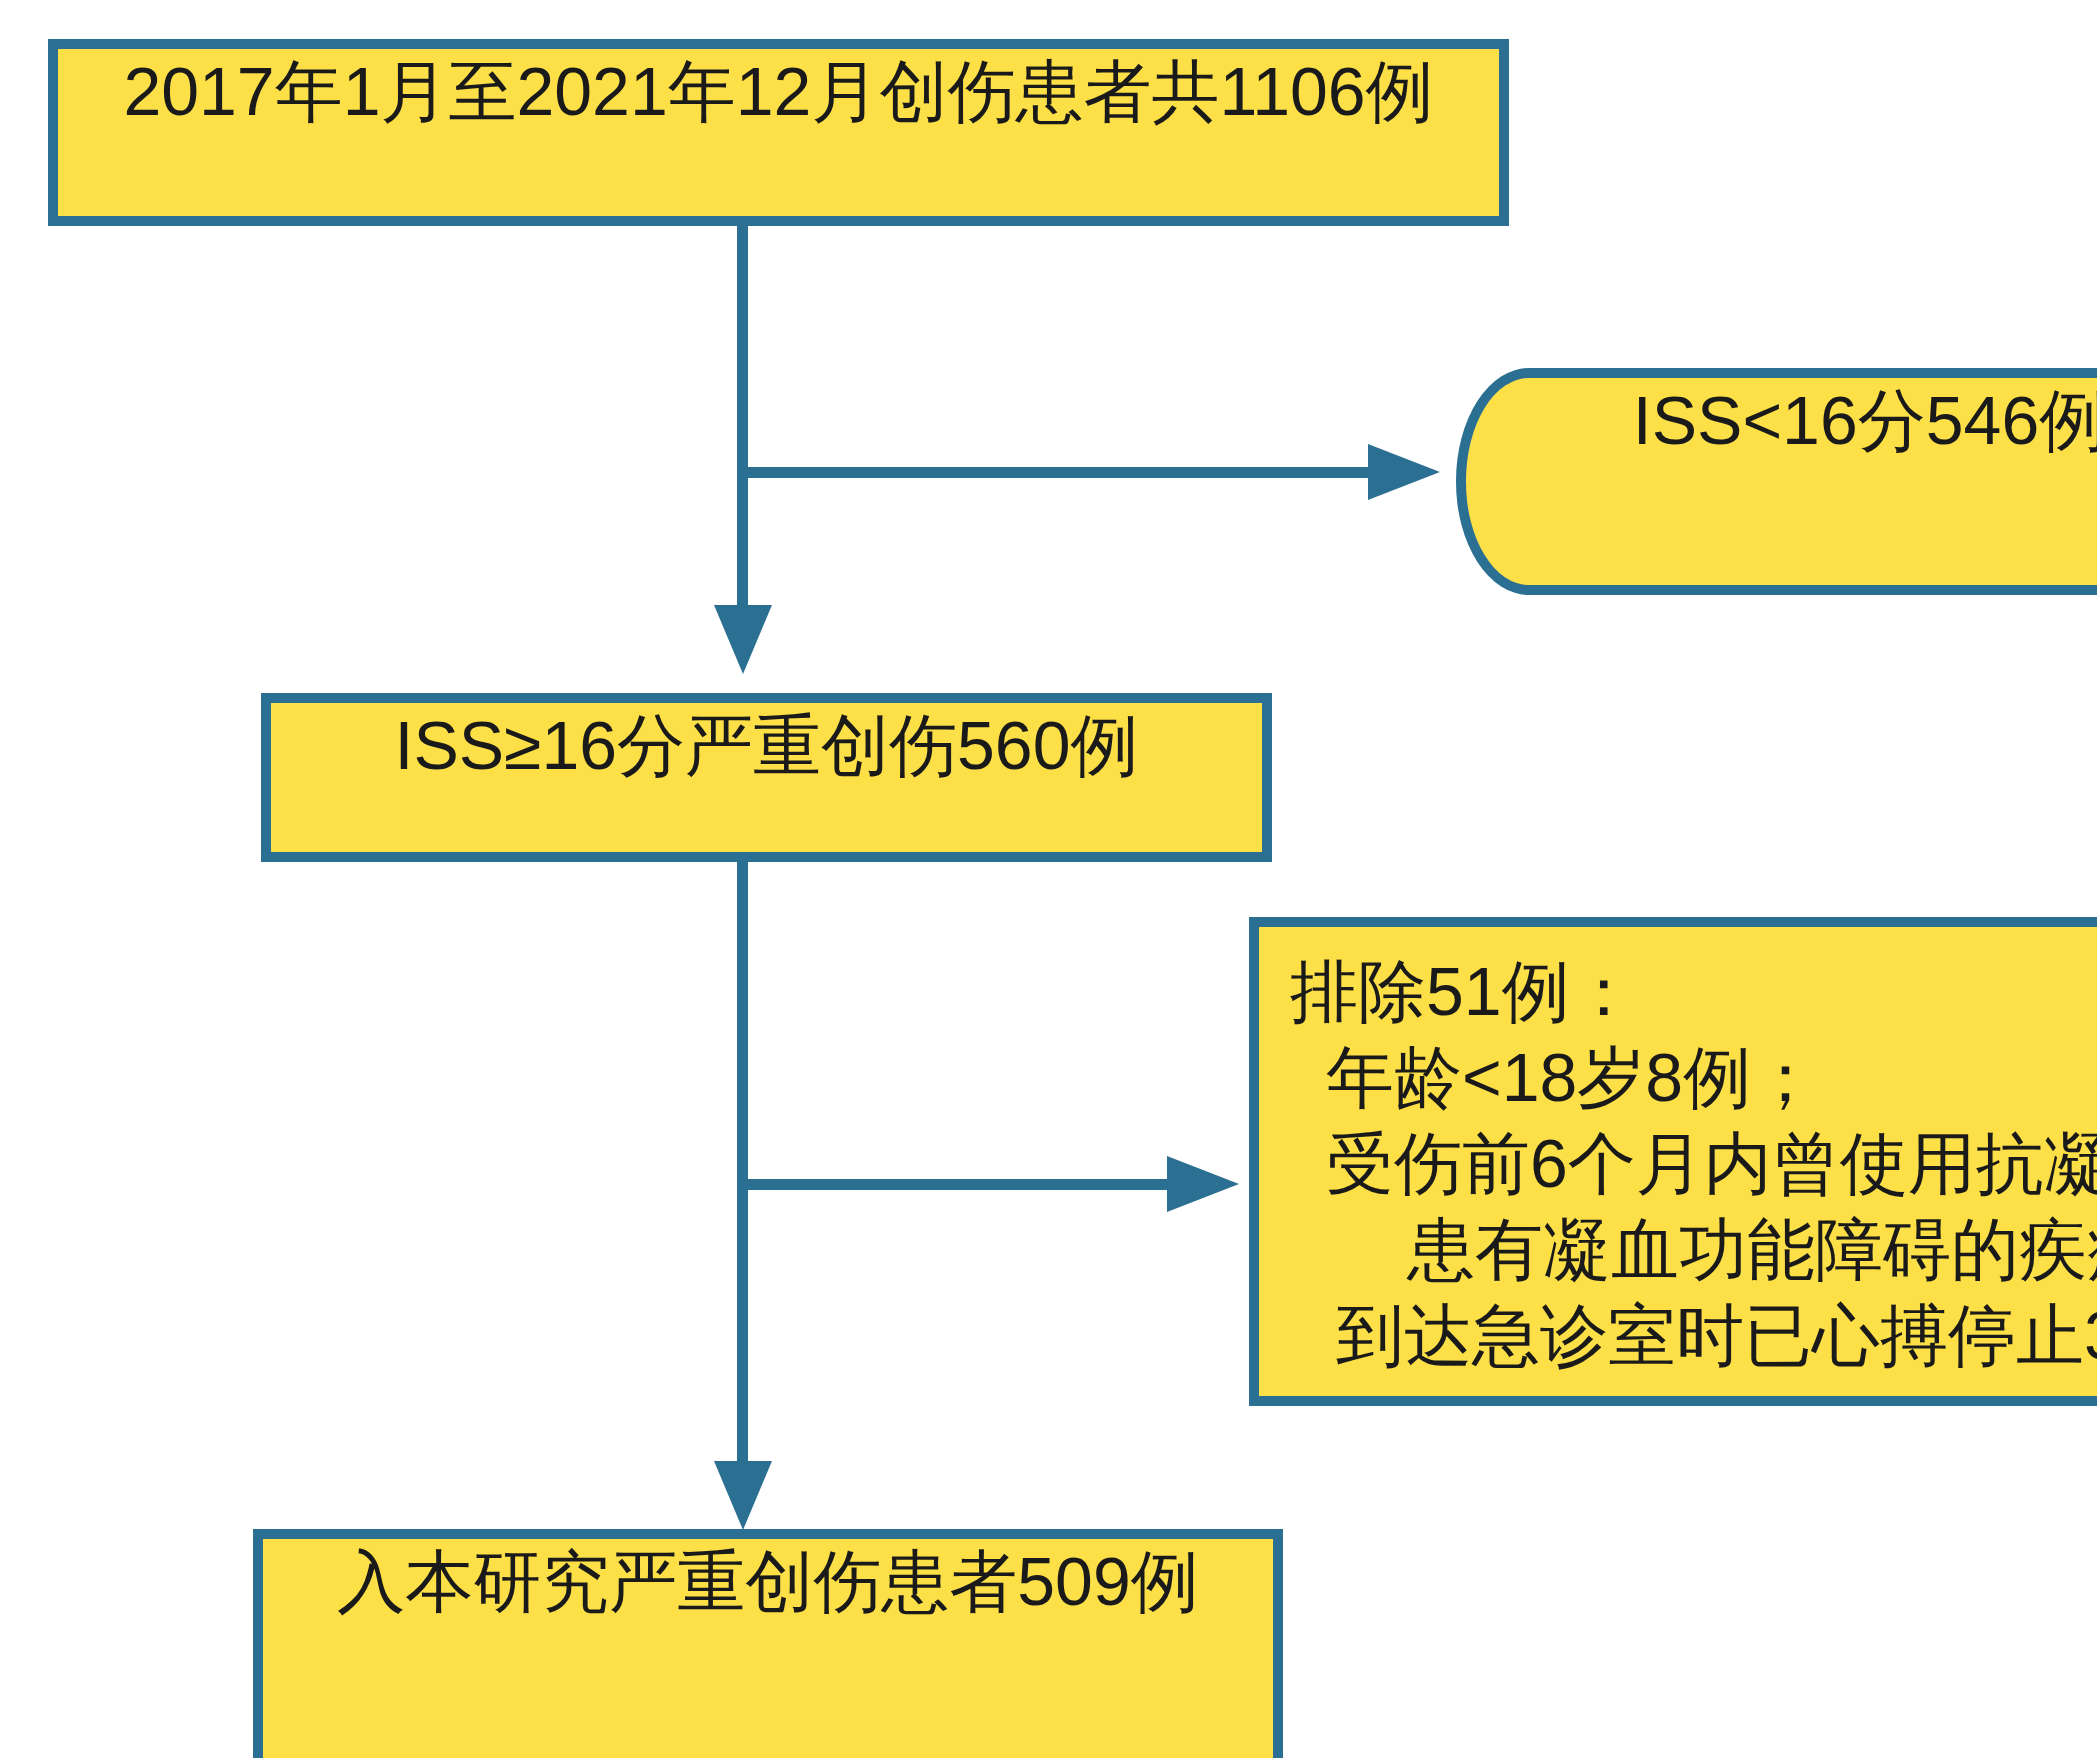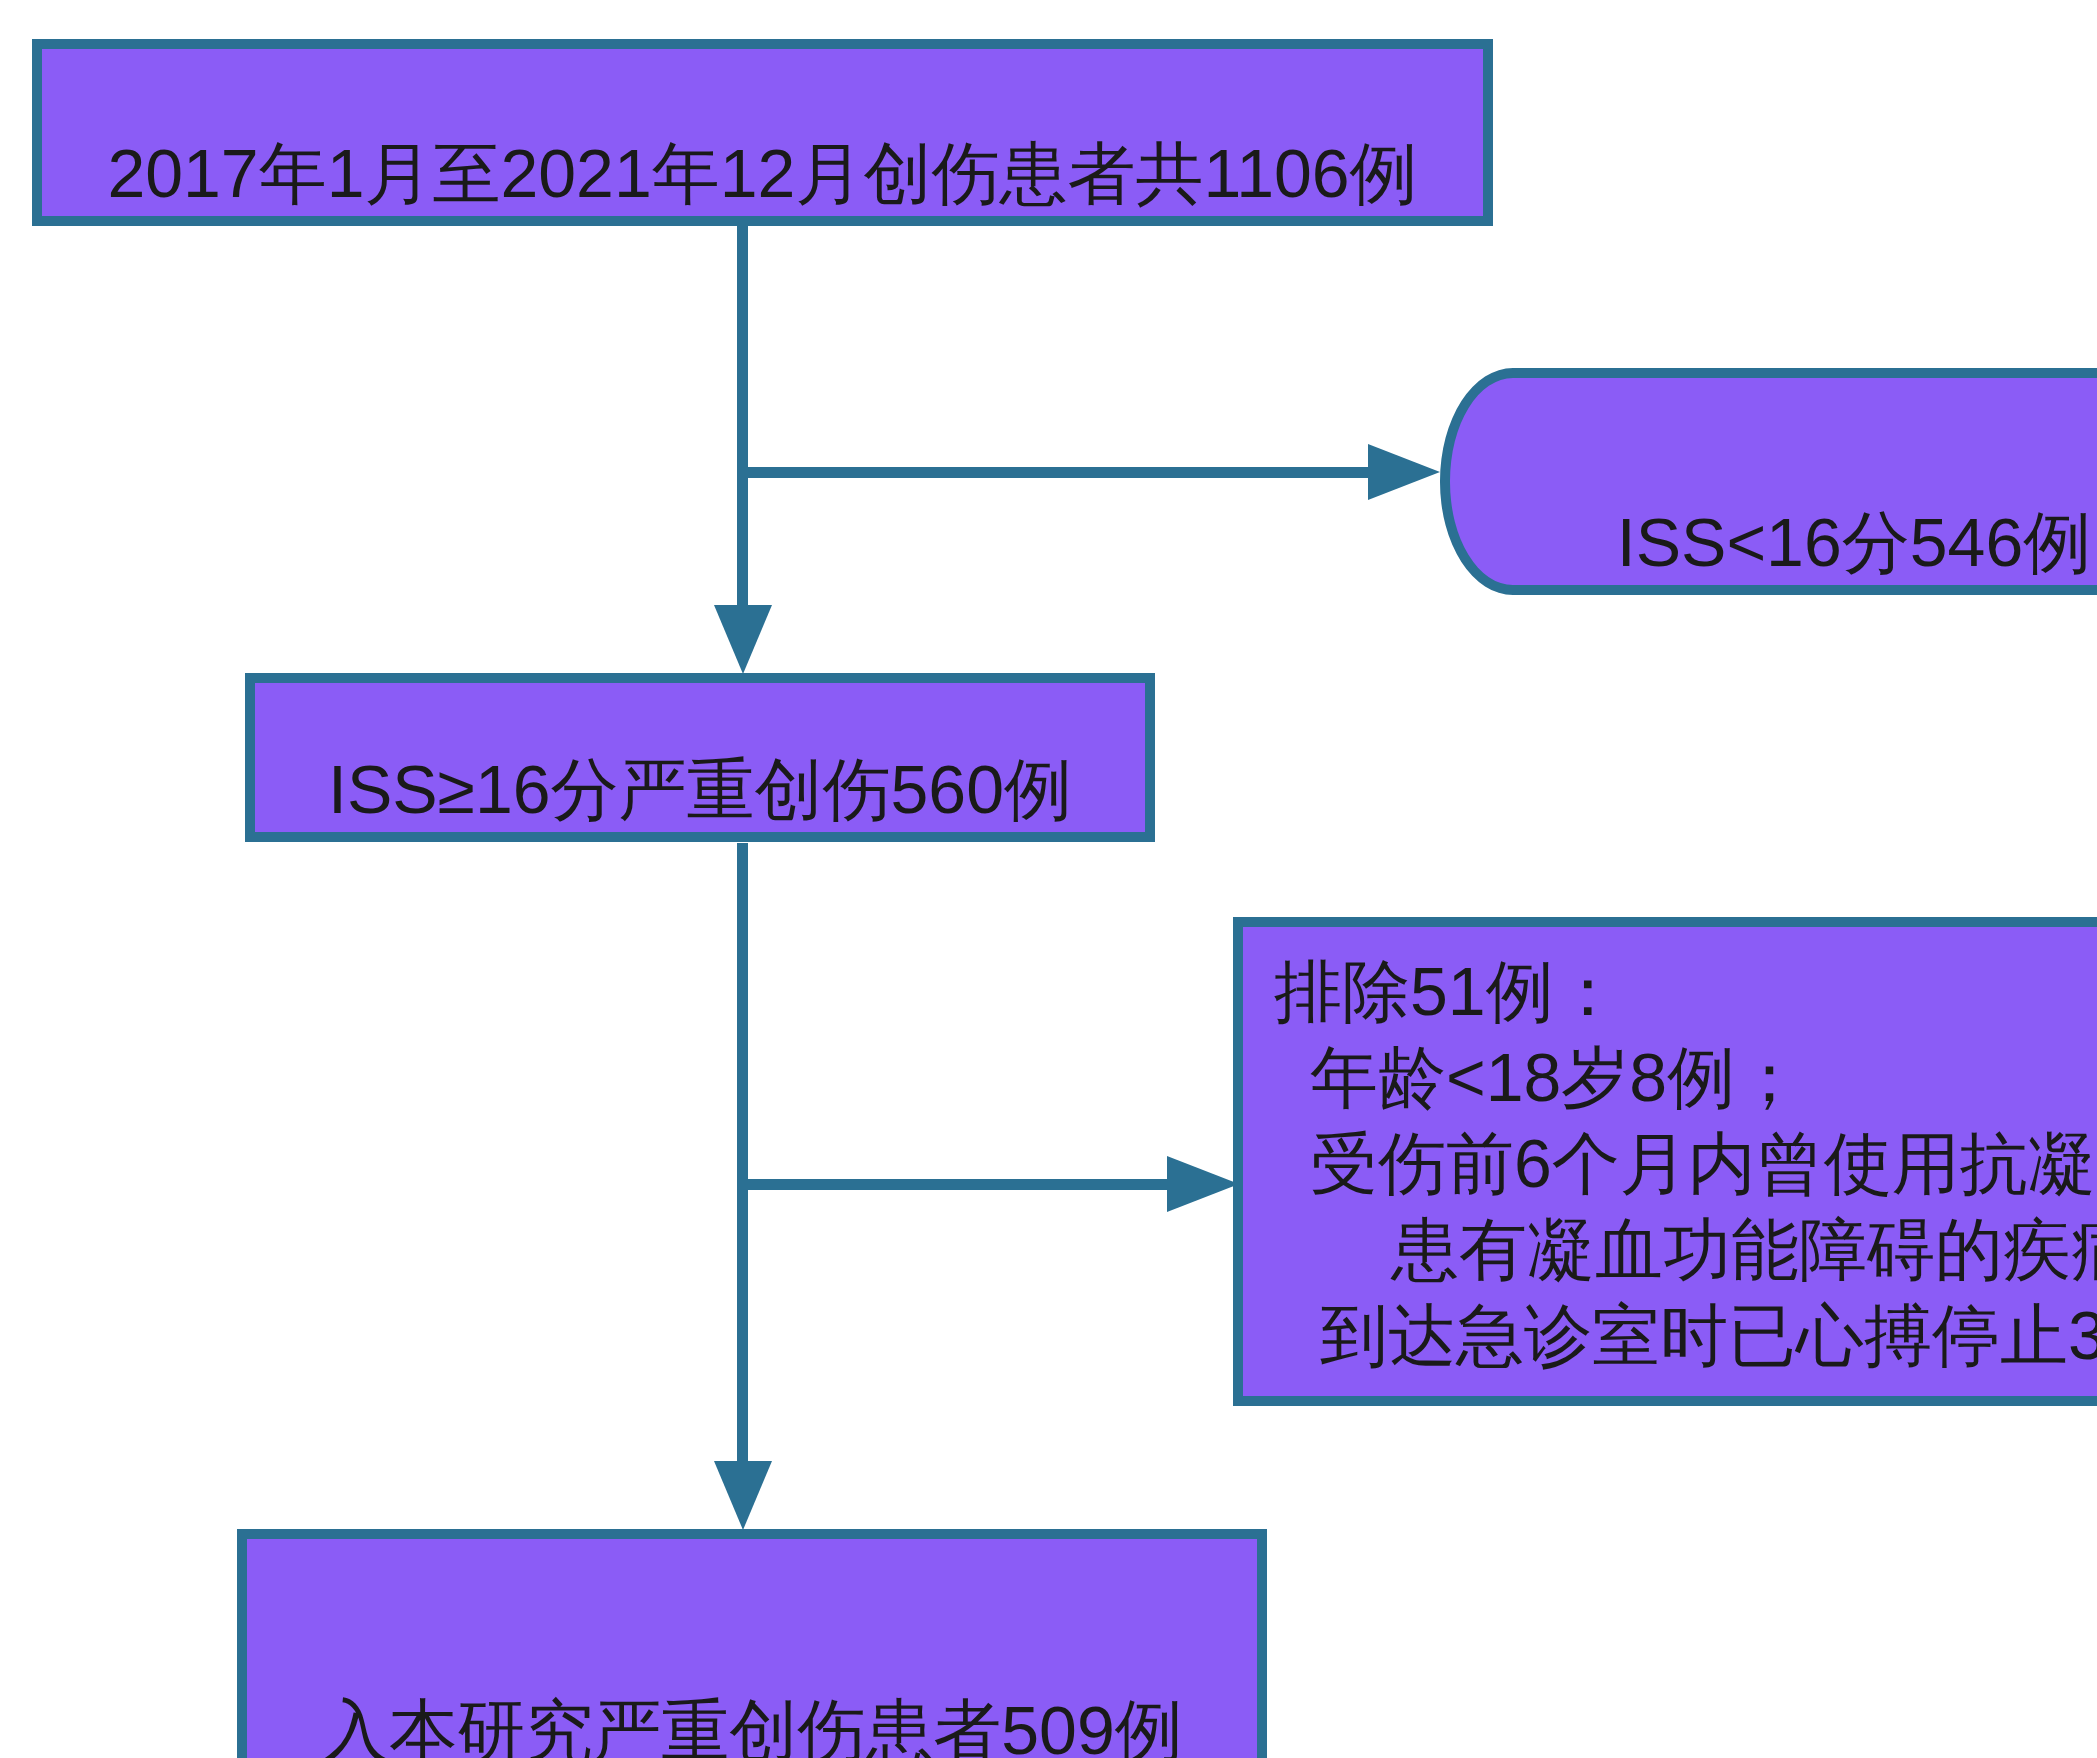--- a/index.html
+++ b/index.html
@@ -14,32 +14,33 @@
     height: 1758px;
     background: #FFFFFF;
     font-family: "Liberation Sans", "DejaVu Sans", sans-serif;
     color: #1A1A1A;
     overflow: hidden;
   }
   .node {
     position: absolute;
     box-sizing: border-box;
     border: 10.5px solid #2B7093;
-    background: #8b5cf6;
+    background: #fde047;
     display: flex;
-    align-items: flex-end;
+    align-items: flex-start;
     justify-content: center;
     font-size: 68px;
     line-height: 1.25;
     white-space: nowrap;
     color: #1A1A1A;
+    margin-left: 16px;
   }
   #node-total    { left: 32px;   top: 39px;   width: 1461px; height: 187px; }
   #node-iss-low  { left: 1440px; top: 368px;  width: 828px; height: 227px; border-radius: 73px / 113px; }
-  #node-iss-high { left: 245px;  top: 673px; width: 910px; height: 169px; }
+  #node-iss-high { left: 245px;  top: 693px; width: 1011px; height: 169px; }
   #node-excluded {
     left: 1233px; top: 917px; width: 1242px; height: 489px;
     display: block;
     padding: 21px 17px 0 31px;
     justify-content: flex-start;
   }
   #node-included { left: 237px;  top: 1529px; width: 1030px; height: 254px; }
 
   .excl-line { line-height: 86px; white-space: nowrap; font-size: 68px; }
   .indent-a  { padding-left: 36px; }

